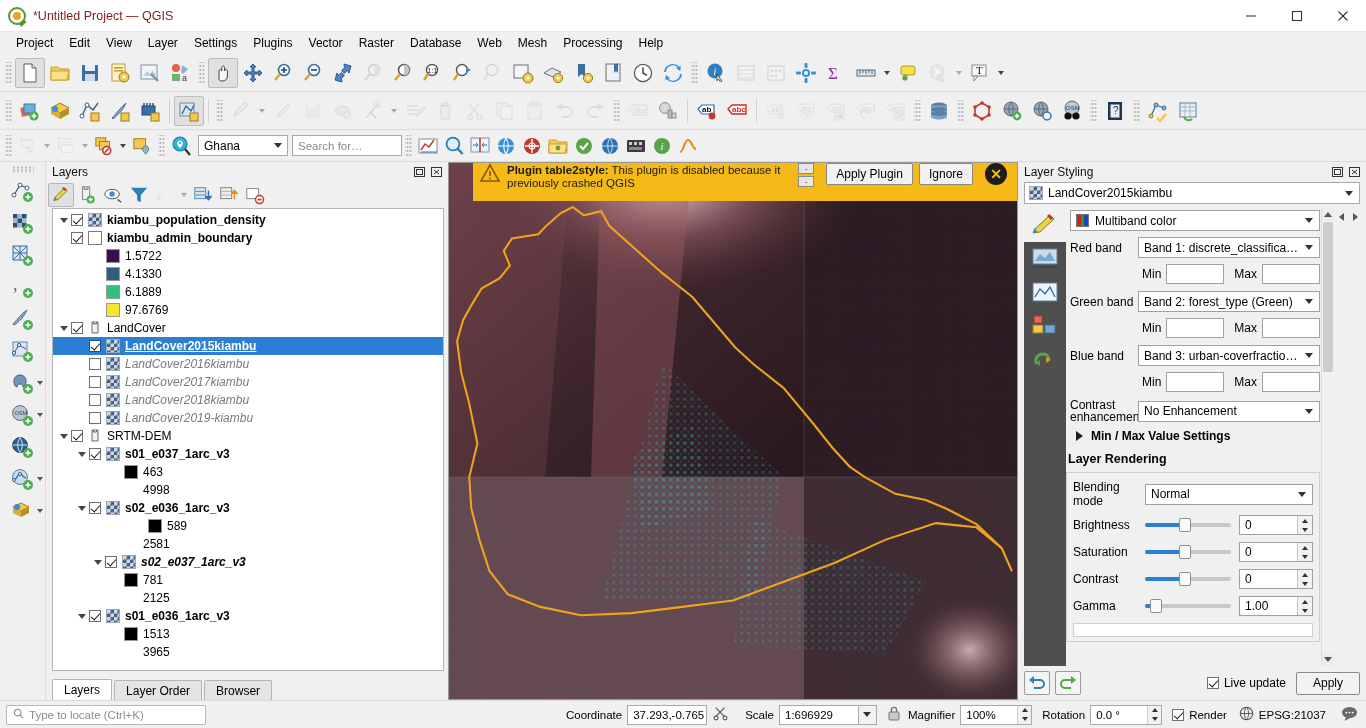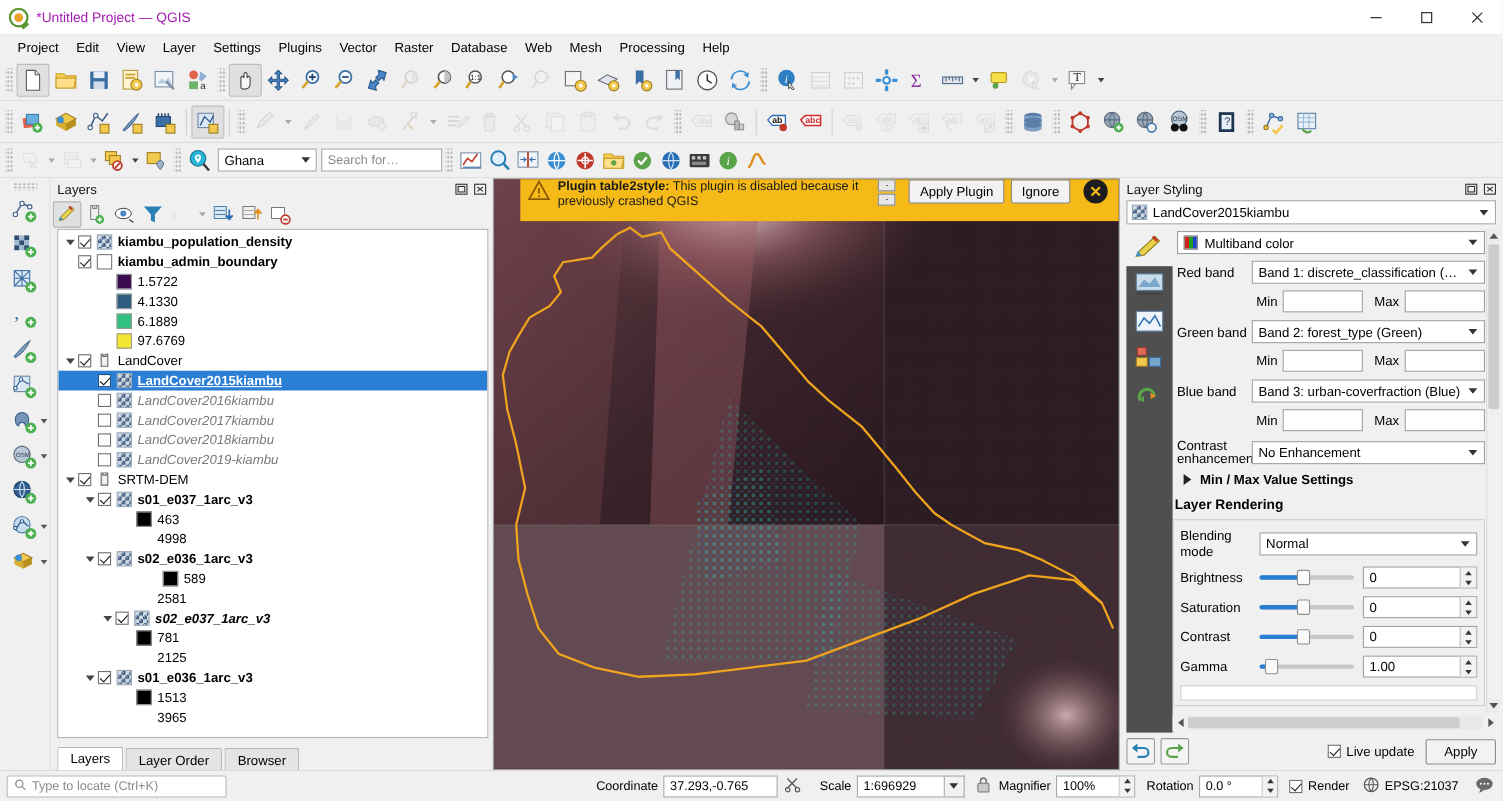--- a/index.html
+++ b/index.html
@@ -23,21 +23,21 @@
     border:2.5px solid #589632; box-sizing:border-box;
   }
   .qgis-logo .dot {
     position:absolute; left:5px; top:5px; width:8px; height:8px;
     background:#e9a227; border-radius:50%;
   }
   .qgis-logo .tail {
     position:absolute; right:0px; bottom:0px; width:7px; height:4px;
     background:#589632; transform:rotate(-40deg);
   }
-  .title-text { font-size:12.5px; color:#a21caf; }
+  .title-text { font-size:12.5px; color:#7f1d1d; }
   .win-controls { margin-left:auto; display:flex; height:32px; }
   .win-btn {
     width:46px; height:32px; display:flex; align-items:center; justify-content:center;
     font-size:13px; color:#333;
   }
   .win-btn svg { display:block; }
 
   
   .menubar {
     height:22px; display:flex; align-items:center; padding-left:8px;
@@ -235,21 +235,21 @@
     content:""; border-left:4px solid transparent; border-right:4px solid transparent;
     border-top:5px solid #333;
   }
   .ls-body { flex:1; display:flex; min-height:0; padding-left:6px; }
   .ls-rail { width:42px; flex:0 0 42px; display:flex; flex-direction:column; align-items:center; }
   .ls-rail .top-ico { height:34px; display:flex; align-items:center; }
   .ls-rail .dark {
     flex:1; width:42px; background:#4f4f4f; display:flex; flex-direction:column;
     align-items:center; padding-top:6px; gap:9px;
   }
-  .ls-content { flex:1; min-width:0; display:flex; flex-direction:column; position:relative; padding-right:2px; }
+  .ls-content { flex:1; min-width:0; display:flex; flex-direction:row; position:relative; padding-right:2px; }
   .ls-scroll { flex:1; min-height:0; overflow:hidden; padding-right:14px; position:relative; }
   .frow { display:flex; align-items:center; margin-bottom:6px; }
   .frow .flabel { width:72px; flex:0 0 72px; font-size:12px; padding-left:4px; }
   .frow .flabel.wide { width:72px; line-height:12px; }
   .fcombo {
     flex:1; height:21px; background:#fff; border:1px solid #a0a0a0;
     display:flex; align-items:center; padding:0 2px 0 5px; font-size:12px; min-width:0;
   }
   .fcombo .ctext { flex:1; overflow:hidden; text-overflow:ellipsis; white-space:nowrap; }
   .mm-row { display:flex; align-items:center; margin-bottom:7px; padding-left:76px; }
@@ -1700,21 +1700,21 @@
             <circle cx="5" cy="5" r="3.6" fill="none" stroke="#8c8c8c" stroke-width="1.2"></circle>
             <path d="M7.8 7.8L11 11" stroke="#8c8c8c" stroke-width="1.2"></path>
           </svg>
       </span>
       <span>Type to locate (Ctrl+K)</span>
     </div>
 
     <div style="flex:1"></div>
 
     <span class="sb-label">Coordinate</span>
-    <span class="sb-field" style="width:104px">37.293,-0.765</span>
+    <span class="sb-field" style="width:80px">37.293,-0.765</span>
     <span style="margin:0 6px">
       <svg width="16" height="16" viewBox="0 0 18 18">
           <path d="M3 3l10 10M13 3L3 13" stroke="#555" stroke-width="1.3"></path>
           <circle cx="3.5" cy="14.5" r="2.2" fill="none" stroke="#555" stroke-width="1.2"></circle>
           <circle cx="13.5" cy="14.5" r="2.2" fill="none" stroke="#555" stroke-width="1.2"></circle>
         </svg>
     </span>
     <span class="sb-label">Scale</span>
     <span class="sb-field" style="width:80px">1:696929</span>
     <span class="sb-drop"></span>

